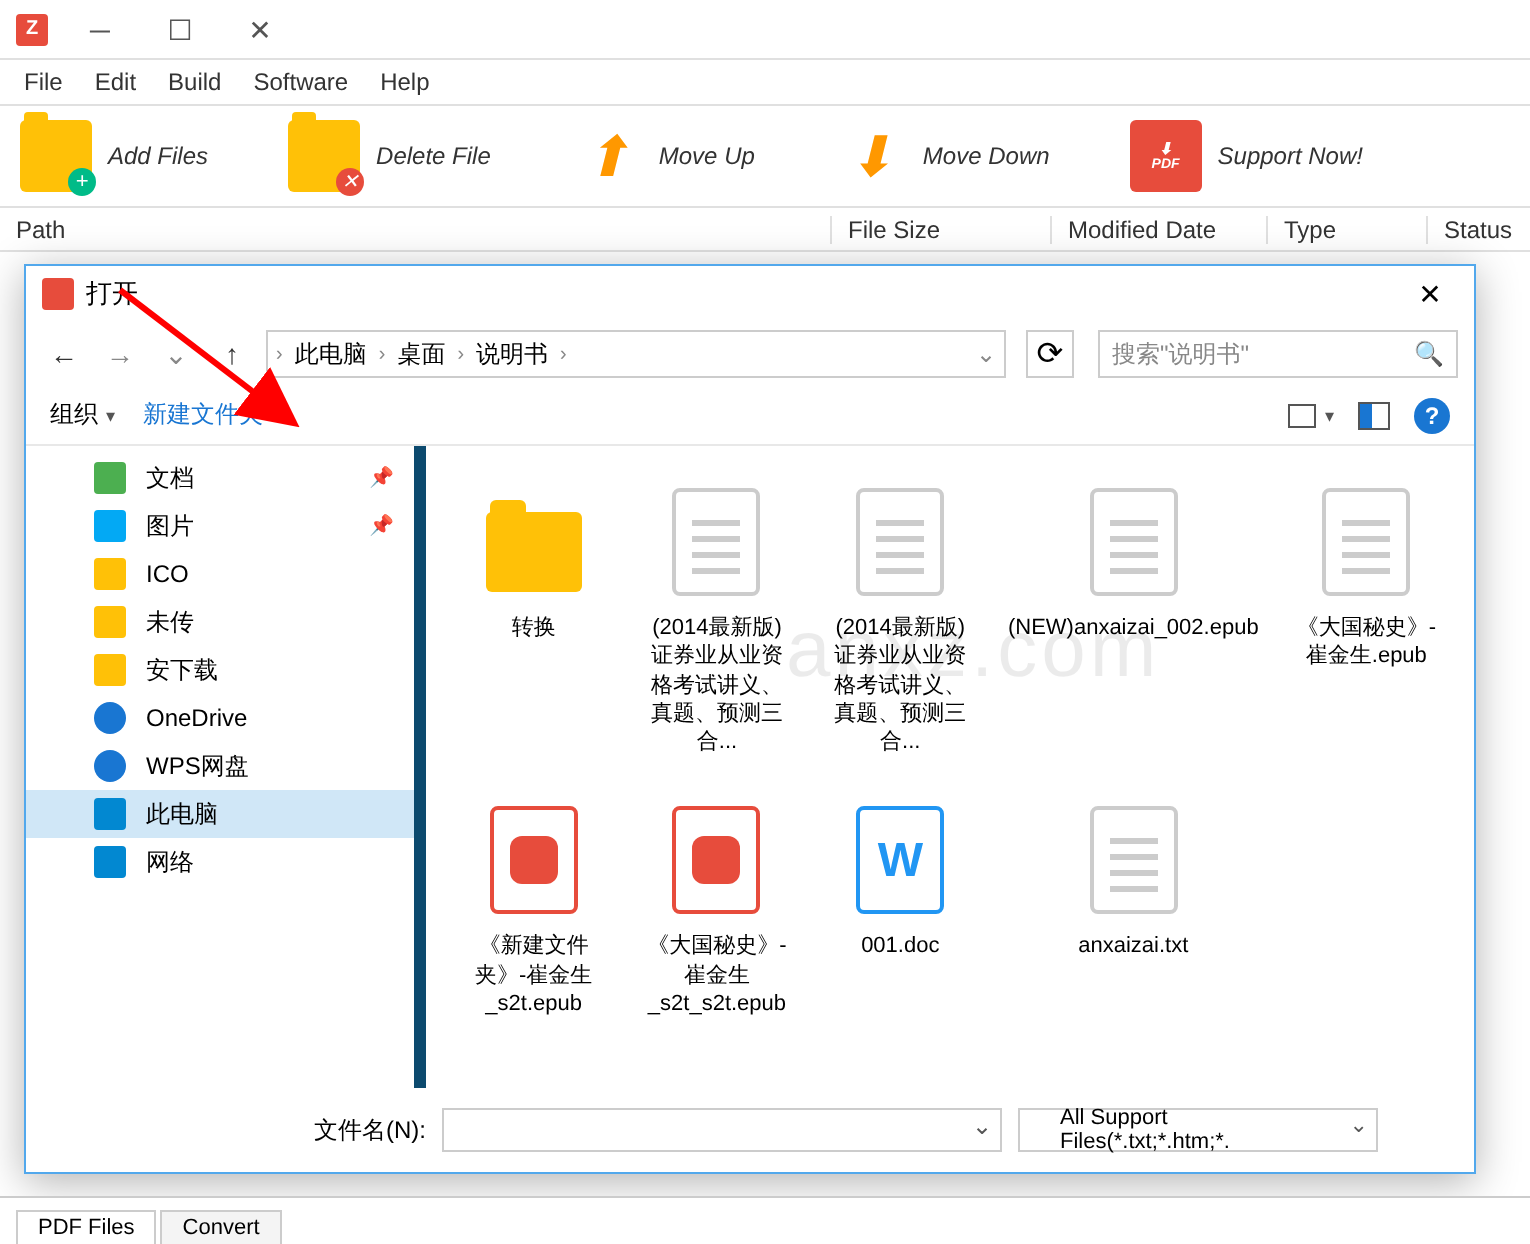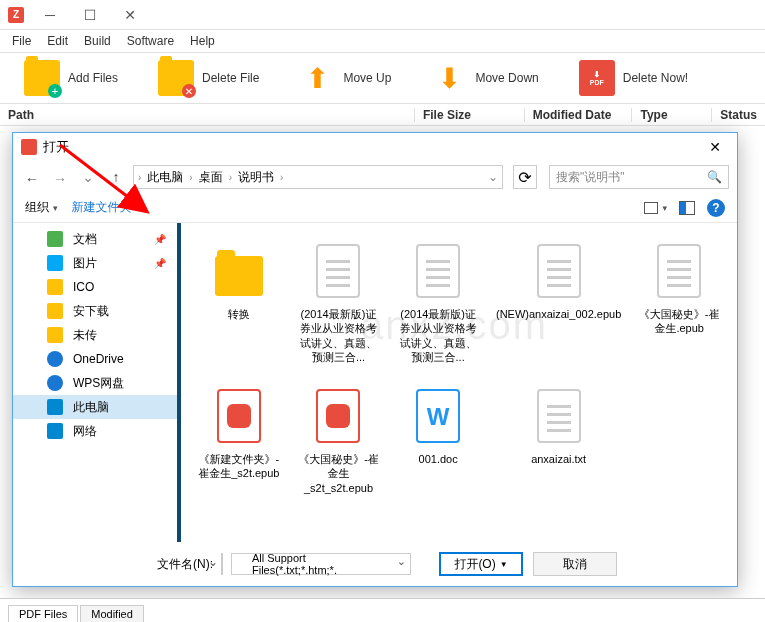--- a/index.html
+++ b/index.html
@@ -8,33 +8,33 @@
 
 .titlebar { height: 30px; background: #fff; display: flex; align-items: center; padding: 0 8px; border-bottom: 1px solid #e0e0e0; }
 .titlebar .app-icon { width: 16px; height: 16px; background: #e74c3c; border-radius: 2px; margin-right: 6px; display: flex; align-items: center; justify-content: center; color: #fff; font-size: 10px; font-weight: bold; }
 .titlebar .title { font-size: 12px; color: #555; flex: 1; }
 .titlebar .win-btns { display: flex; gap: 0; }
 .titlebar .win-btn { width: 40px; height: 28px; display: flex; align-items: center; justify-content: center; color: #555; cursor: pointer; font-size: 14px; }
 
 .menubar { height: 22px; display: flex; align-items: center; padding: 0 4px; font-size: 12px; color: #333; }
 .menubar .menu-item { padding: 2px 8px; cursor: pointer; }
 
-.toolbar { height: 52px; background: #fff; display: flex; align-items: center; padding: 4px 24px; border-top: 1px solid #e0e0e0; border-bottom: 1px solid #e0e0e0; gap: 40px; }
+.toolbar { height: 52px; background: #fff; display: flex; align-items: center; padding: 4px 10px; border-top: 1px solid #e0e0e0; border-bottom: 1px solid #e0e0e0; gap: 40px; font-style: italic; }
 .tool-btn { display: flex; align-items: center; gap: 8px; cursor: pointer; font-size: 12px; color: #333; }
 .tool-icon { width: 36px; height: 36px; display: flex; align-items: center; justify-content: center; }
 .tool-icon.folder { background: #ffc107; border-radius: 3px; position: relative; }
 .tool-icon.folder::before { content: ""; position: absolute; top: -4px; left: 2px; width: 12px; height: 6px; background: #ffc107; border-radius: 2px 2px 0 0; }
 .tool-icon.folder.plus::after { content: "+"; position: absolute; right: -2px; bottom: -2px; background: #0b8; color: #fff; width: 14px; height: 14px; border-radius: 50%; font-size: 11px; display: flex; align-items: center; justify-content: center; }
 .tool-icon.folder.del::after { content: "✕"; position: absolute; right: -2px; bottom: -2px; background: #e74c3c; color: #fff; width: 14px; height: 14px; border-radius: 50%; font-size: 10px; display: flex; align-items: center; justify-content: center; }
 .tool-icon.arrow-up { color: #ff9800; font-size: 28px; }
 .tool-icon.arrow-down { color: #ff9800; font-size: 28px; }
 .tool-icon.pdf { background: #e74c3c; border-radius: 3px; color: #fff; font-size: 8px; font-weight: bold; flex-direction: column; }
 
 .list-header { height: 22px; background: #fff; display: flex; align-items: center; font-size: 12px; color: #333; border-bottom: 1px solid #e0e0e0; }
-.list-header .col { padding: 0 8px; border-right: 1px solid #e0e0e0; font-weight: bold; }
+.list-header .col { padding: 0 8px; border-right: 1px solid #e0e0e0; }
 
 .list-area { height: 450px; background: #fff; position: relative; }
 
 
 .dialog { position: absolute; left: 12px; top: 132px; width: 726px; height: 455px; background: #fff; border: 1px solid #52a8ec; box-shadow: 0 4px 20px rgba(0,0,0,0.3); display: flex; flex-direction: column; }
 .dlg-title { height: 28px; display: flex; align-items: center; padding: 0 8px; }
 .dlg-title .icon { width: 16px; height: 16px; background: #e74c3c; border-radius: 2px; margin-right: 6px; }
 .dlg-title .txt { flex: 1; font-size: 13px; }
 .dlg-title .close { width: 28px; height: 22px; display: flex; align-items: center; justify-content: center; font-size: 14px; cursor: pointer; }
 
@@ -50,21 +50,21 @@
 .search-box .srch-text { flex: 1; }
 
 .dlg-toolbar { height: 30px; display: flex; align-items: center; padding: 0 12px; gap: 14px; font-size: 12px; border-bottom: 1px solid #e8e8e8; }
 .dlg-toolbar .right { margin-left: auto; display: flex; gap: 12px; align-items: center; }
 .drop-btn { display: flex; align-items: center; gap: 4px; cursor: pointer; text-align: center; }
 .drop-btn::after { content: "▾"; font-size: 9px; color: #555; }
 .help-icon { width: 18px; height: 18px; background: #1976d2; color: #fff; border-radius: 50%; display: flex; align-items: center; justify-content: center; font-size: 12px; font-weight: bold; }
 
 .dlg-body { flex: 1; display: flex; overflow: hidden; }
 
-.sidebar { width: 168px; border-right: 4px solid #0c4a6e; overflow-y: auto; padding: 4px 0; font-size: 12px; }
+.sidebar { width: 200px; border-right: 6px solid #0c4a6e; overflow-y: auto; padding: 4px 0; font-size: 12px; }
 .sb-item { height: 24px; display: flex; align-items: center; padding: 0 10px 0 34px; gap: 6px; cursor: pointer; position: relative; }
 .sb-item.selected { background: #d0e7f7; }
 .sb-item .pin { position: absolute; right: 10px; color: #888; font-size: 10px; }
 .sb-item .ic { width: 16px; height: 16px; margin-right: 4px; display: inline-block; }
 .ic.doc { background: #4caf50; border-radius: 2px; }
 .ic.pic { background: #03a9f4; border-radius: 2px; }
 .ic.fld { background: #ffc107; border-radius: 2px; }
 .ic.cloud { background: #1976d2; border-radius: 50%; }
 .ic.pc { background: #0288d1; border-radius: 2px; }
 .ic.net { background: #0288d1; border-radius: 2px; }
@@ -77,21 +77,21 @@
 .fi-txt { width: 44px; height: 54px; background: #fff; border: 2px solid #ccc; border-radius: 4px; position: relative; }
 .fi-txt::before, .fi-txt::after { content: ""; position: absolute; left: 8px; right: 8px; height: 3px; background: #ccc; }
 .fi-txt::before { top: 14px; }
 .fi-txt::after { top: 22px; box-shadow: 0 8px 0 #ccc, 0 16px 0 #ccc; }
 .fi-epub { width: 44px; height: 54px; background: #fff; border: 2px solid #e74c3c; border-radius: 4px; display: flex; align-items: center; justify-content: center; }
 .fi-epub::after { content: ""; width: 24px; height: 24px; background: #e74c3c; border-radius: 6px; display: flex; align-items: center; justify-content: center; }
 .fi-doc { width: 44px; height: 54px; background: #fff; border: 2px solid #2196f3; border-radius: 4px; display: flex; align-items: center; justify-content: center; color: #2196f3; font-size: 24px; font-weight: bold; }
 
 .watermark { position: absolute; top: 80px; left: 180px; font-size: 40px; color: rgba(0,0,0,0.08); font-weight: 300; pointer-events: none; letter-spacing: 2px; }
 
-.dlg-footer { padding: 10px 14px; display: flex; flex-direction: row; gap: 28px; }
+.dlg-footer { padding: 10px 14px; display: flex; flex-direction: column; gap: 4px; }
 .fn-row { display: flex; align-items: center; gap: 8px; font-size: 12px; }
 .fn-row .lbl { padding-left: 130px; }
 .fn-input { flex: 1; max-width: 280px; height: 22px; border: 1px solid #ccc; position: relative; }
 .fn-input::after { content: "⌄"; position: absolute; right: 4px; top: 1px; color: #555; }
 .filter-sel { width: 180px; height: 22px; border: 1px solid #ccc; font-size: 11px; padding: 0 20px; position: relative; display: flex; align-items: center; }
 .filter-sel::after { content: "⌄"; position: absolute; right: 4px; top: 1px; color: #555; }
 .btn-row { display: flex; justify-content: flex-end; gap: 10px; }
 .btn { width: 84px; height: 24px; border: 1px solid #ccc; background: #f4f4f4; font-size: 12px; display: flex; align-items: center; justify-content: center; cursor: pointer; }
 .btn.primary { border: 2px solid #0078d7; background: #fff; }
 
@@ -133,21 +133,21 @@
   <div class="tool-btn">
     <div class="tool-icon arrow-up">⬆</div>
     <span>Move Up</span>
   </div>
   <div class="tool-btn">
     <div class="tool-icon arrow-down">⬇</div>
     <span>Move Down</span>
   </div>
   <div class="tool-btn">
     <div class="tool-icon pdf">⬇<div style="font-size:7px">PDF</div></div>
-    <span>Delete Now!</span>
+    <span>Support Now!</span>
   </div>
 </div>
 
 <div class="list-header">
   <div class="col" style="width:416px">Path</div>
   <div class="col" style="width:110px">File Size</div>
   <div class="col" style="width:108px">Modified Date</div>
   <div class="col" style="width:80px">Type</div>
   <div class="col" style="flex:1;border-right:none">Status</div>
 </div>
@@ -219,25 +219,25 @@
           <span class="ic pic"></span>
           <span>图片</span>
           <span class="pin">📌</span>
         </div>
         <div class="sb-item">
           <span class="ic fld"></span>
           <span>ICO</span>
         </div>
         <div class="sb-item">
           <span class="ic fld"></span>
+          <span>未传</span>
+        </div>
+        <div class="sb-item">
+          <span class="ic fld"></span>
           <span>安下载</span>
-        </div>
-        <div class="sb-item">
-          <span class="ic fld"></span>
-          <span>未传</span>
         </div>
         <div class="sb-item">
           <span class="ic cloud"></span>
           <span>OneDrive</span>
         </div>
         <div class="sb-item">
           <span class="ic cloud"></span>
           <span>WPS网盘</span>
         </div>
         <div class="sb-item selected">
@@ -309,26 +309,19 @@
   </div>
 
   <div class="dlg-footer">
     <div class="fn-row">
       <span class="lbl">文件名(N):</span>
       <div class="fn-input"></div>
       <div class="filter-sel">
           <span>All Support Files(*.txt;*.htm;*.</span>
         </div>
     </div>
-    <div class="btn-row">
-      <div class="btn primary">
-          <span>打开(O)</span> 
-          <span style="font-size:8px;margin-left:4px">▼</span>
-        </div>
-      <div class="btn">取消</div>
-    </div>
   </div>
 </div>
 
 <div class="bottom-tabs">
   <div class="btab active">PDF Files</div>
-  <div class="btab">Modified</div>
+  <div class="btab">Convert</div>
 </div>
 
 </body></html>

